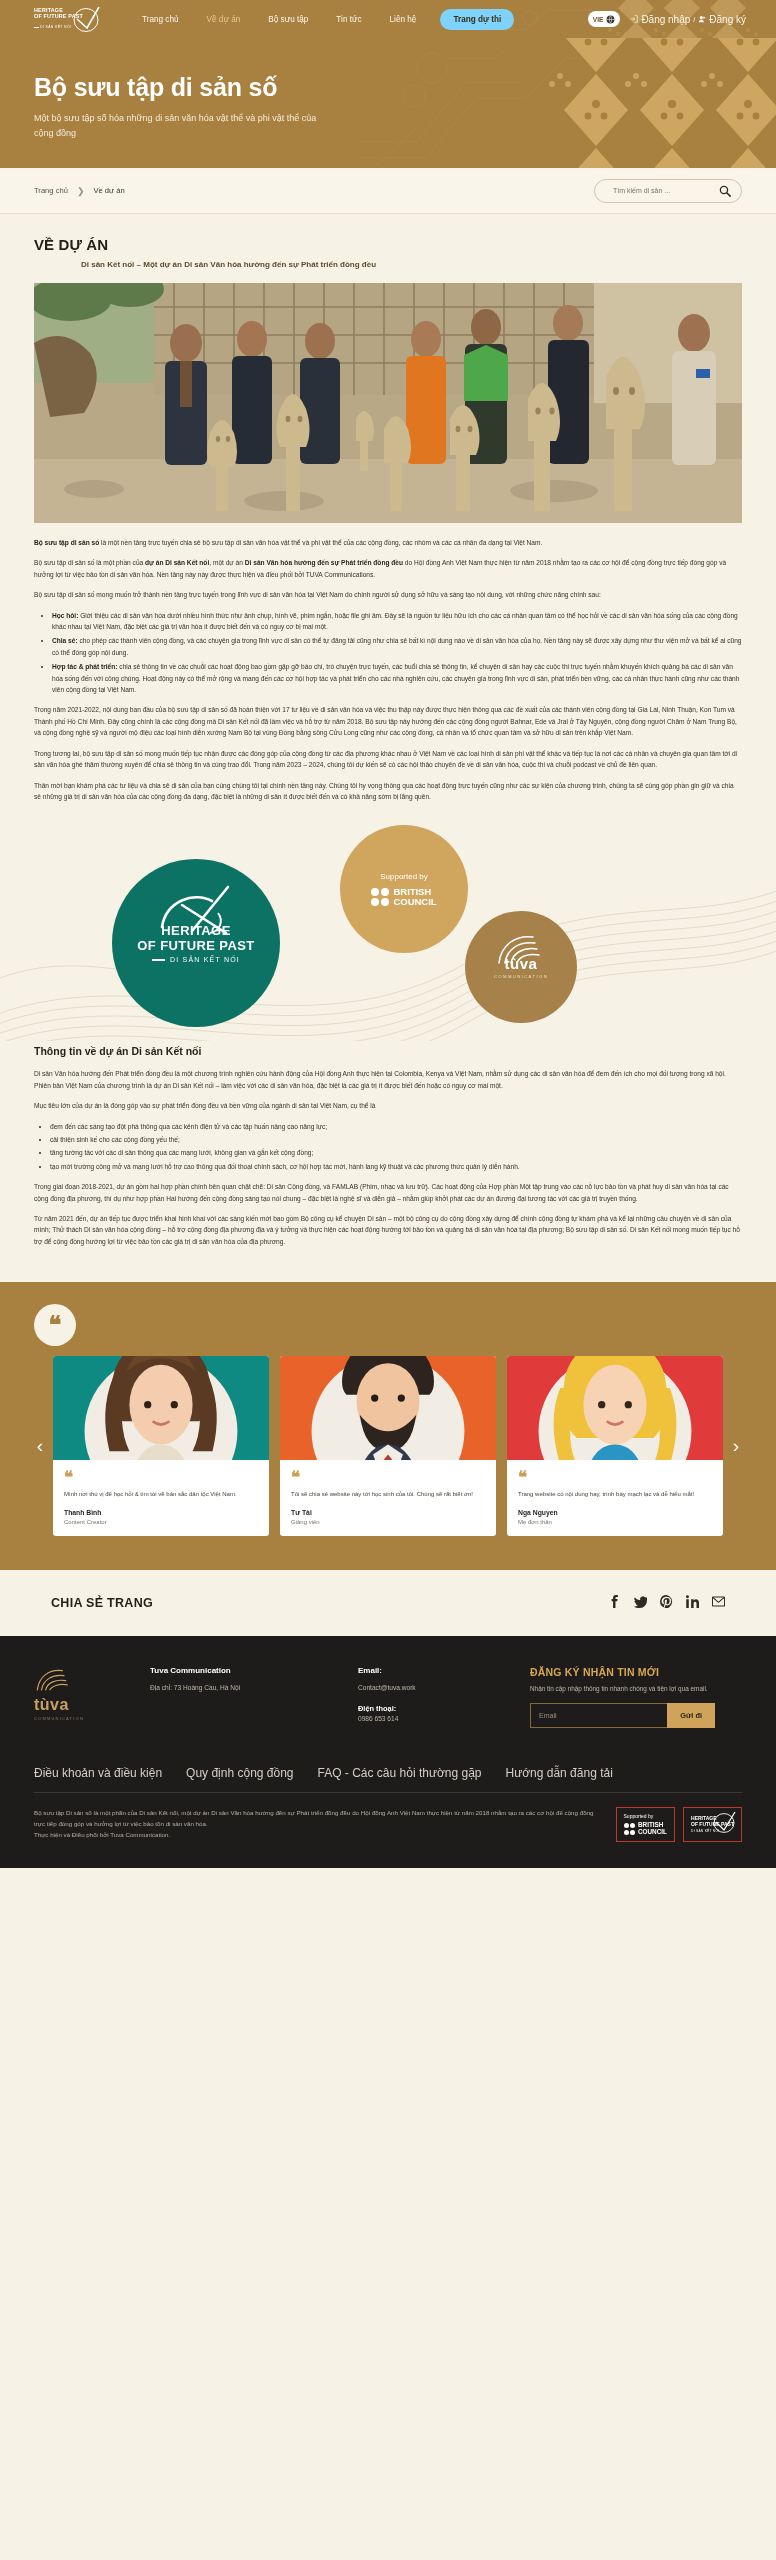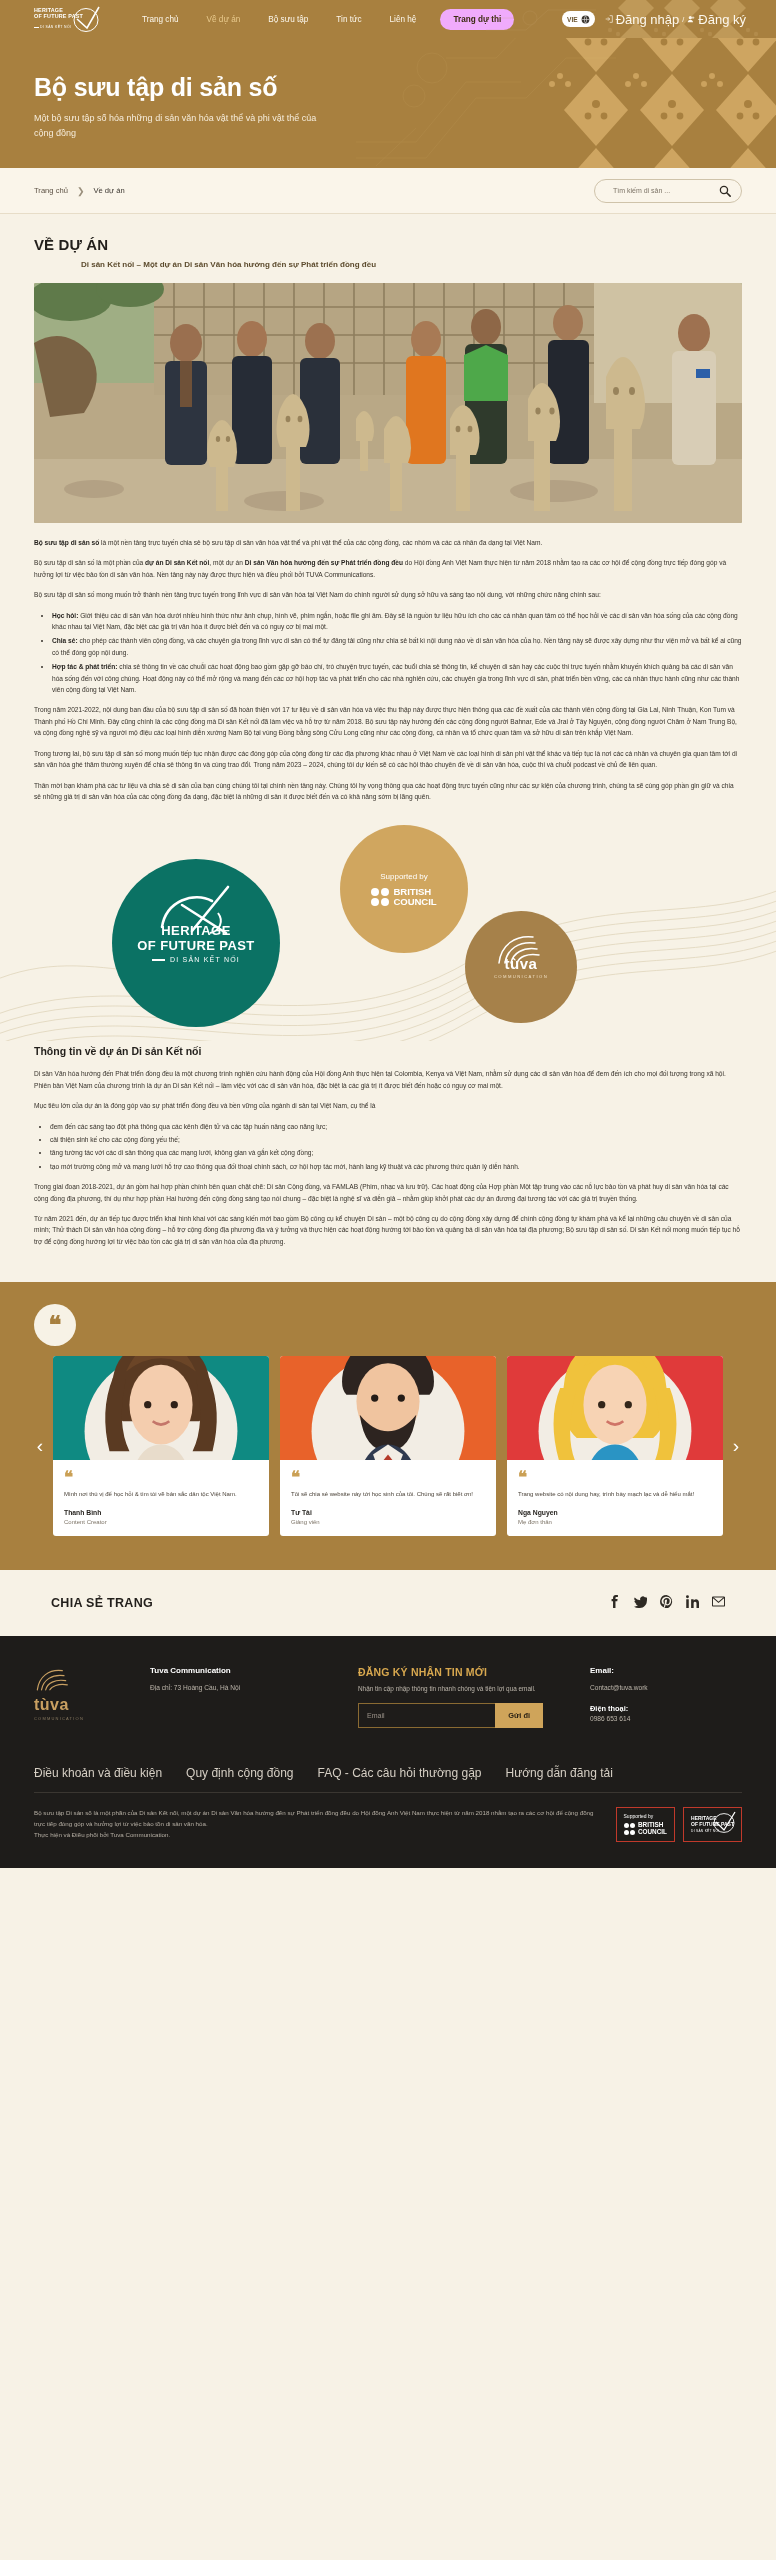--- a/index.html
+++ b/index.html
@@ -41,37 +41,37 @@
     position:absolute; left:0; top:20.5px; width:5px; height:1.2px; background:#fff;
   }
   .brand-logo svg { position:absolute; left:38px; top:-1px; }
   .nav { display:flex; align-items:center; gap:0; margin-left:22px; }
   .nav a {
     color:#fdf8ee; text-decoration:none;
     font-size:8.2px; padding:0 14px; white-space:nowrap;
   }
   .nav a.active { color:#e8c98c; }
   .nav-cta {
-    background:#f0abfc; color:#3a2a10 !important;
+    background:#7dd3fc; color:#3a2a10 !important;
     font-size:8.2px; font-weight:bold;
     padding:6px 13px !important; border-radius:13px;
     margin-left:10px; white-space:nowrap;
   }
   .top-right {
     margin-left:auto; margin-right:30px;
     display:flex; align-items:center; gap:10px;
     position:relative; z-index:3;
   }
   .lang-pill {
     background:#fff; border-radius:11px; height:16px;
     display:flex; align-items:center; gap:3px; padding:0 5px;
   }
   .lang-pill span { font-size:6.6px; font-weight:bold; color:#6b5430; }
   .auth { display:flex; align-items:center; gap:3px; }
-  .auth a { color:#fdf8ee; font-size:13px; text-decoration:none; white-space:nowrap; }
+  .auth a { color:#fdf8ee; font-size:10px; text-decoration:none; white-space:nowrap; }
   .auth .sep { color:#fdf8ee; font-size:7.2px; }
 
   
   .hero {
     background:#a8803f; height:130px;
     position:relative; overflow:hidden;
   }
   .hero-pattern { position:absolute; right:0; top:-38px; width:300px; height:200px; opacity:.6; }
   .hero-swirl { position:absolute; right:160px; top:0; width:260px; height:130px; opacity:.25; }
   .hero-inner { position:relative; z-index:2; padding:34px 0 0 34px; }
@@ -764,34 +764,34 @@
         </svg>
         <div class="fl-tuva">tùva</div>
         <div class="fl-sub">COMMUNICATION</div>
       </div>
 
       <div class="foot-col c1">
         <h5>Tuva Communication</h5>
         <p>Địa chỉ: 73 Hoàng Cầu, Hà Nội</p>
       </div>
 
+      <div class="foot-col c2">
+        <h5>Email:</h5>
+        <a href="#">Contact@tuva.work</a>
+        <div class="label">Điện thoại:</div>
+        <a href="#">0986 653 614</a>
+      </div>
+
       <div class="foot-col c3">
         <div class="news-title">ĐĂNG KÝ NHẬN TIN MỚI</div>
         <div class="news-desc">Nhận tin cập nhập thông tin nhanh chóng và tiện lợi qua email.</div>
         <div class="news-form">
           <input type="email" placeholder="Email" style="">
           <button type="submit">Gửi đi</button>
         </div>
-      </div>
-
-      <div class="foot-col c2">
-        <h5>Email:</h5>
-        <a href="#">Contact@tuva.work</a>
-        <div class="label">Điện thoại:</div>
-        <a href="#">0986 653 614</a>
       </div>
     </div>
 
     <div class="foot-links">
       <a href="#">Điều khoản và điều kiện</a>
       <a href="#">Quy định cộng đồng</a>
       <a href="#">FAQ - Các câu hỏi thường gặp</a>
       <a href="#">Hướng dẫn đăng tải</a>
     </div>
 

